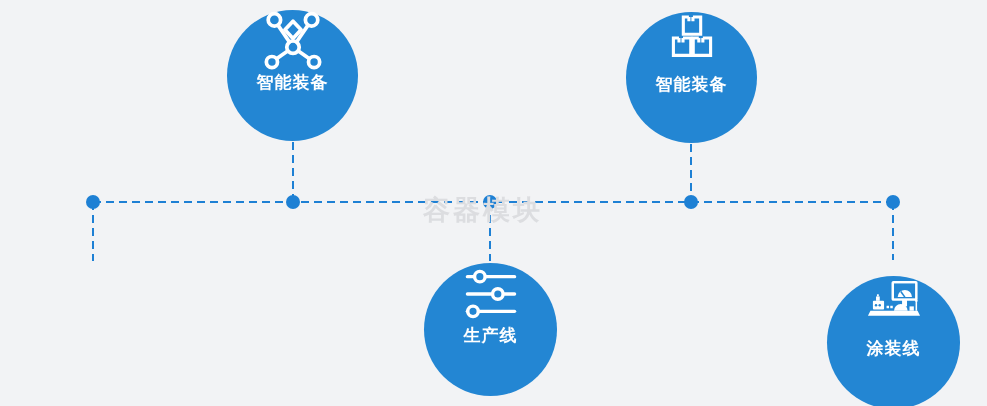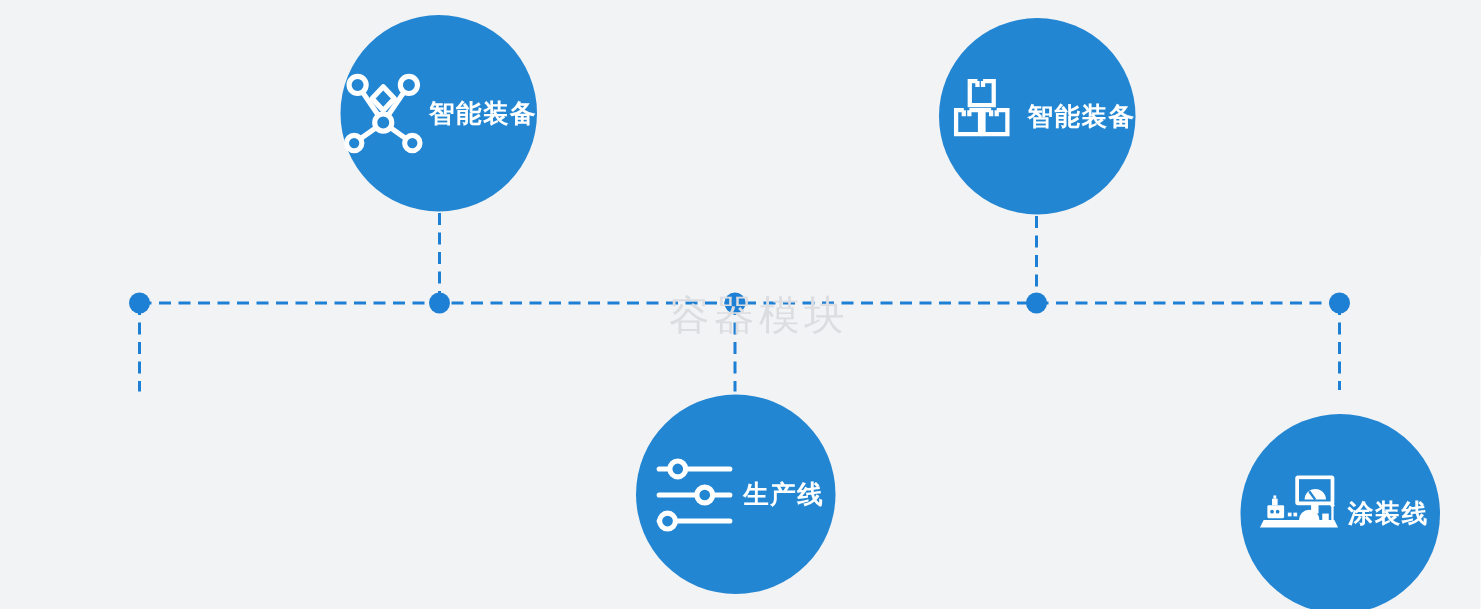--- a/index.html
+++ b/index.html
@@ -26,41 +26,41 @@
     stroke:var(--connector);
     stroke-width:2;
     stroke-dasharray:8 5;
     fill:none;
   }
   .dot{fill:var(--connector);stroke:none;}
   .node{
     position:absolute;
     border-radius:50%;
     background:var(--node-fill);
-    display:flex;flex-direction:row;
-    align-items:center;justify-content:center;
+    display:flex;flex-direction:column;
+    align-items:center;justify-content:flex-start;
     gap:2px;
     cursor:pointer;
   }
   .node-equipment{left:227px;top:10px;width:131px;height:131px;}
   .node-warehouse{left:626px;top:12px;width:131px;height:131px;}
   .node-sorting{left:27px;top:263px;width:133px;height:133px;}
   .node-production{left:424px;top:263px;width:133px;height:133px;}
   .node-painting{left:827px;top:276px;width:133px;height:133px;}
   .node .icon{width:62px;height:62px;display:block;}
   .node .label{
     color:#fff;font-weight:bold;font-size:17px;
     letter-spacing:1px;line-height:1;white-space:nowrap;
   }
   .icon-stroke{stroke:var(--icon);fill:none;}
   .icon-fill{fill:var(--icon);}
   .mask-fill{fill:var(--node-fill);}
   .watermark{
-    position:absolute;left:446px;top:196px;
-    font-size:27px;font-weight:normal;
+    position:absolute;left:423px;top:196px;
+    font-size:27px;font-weight:bold;
     color:var(--watermark);
     letter-spacing:3px;line-height:1.1;
     user-select:none;pointer-events:none;
   }
 </style>
 </head>
 <body>
 
 <div class="stage">
 

